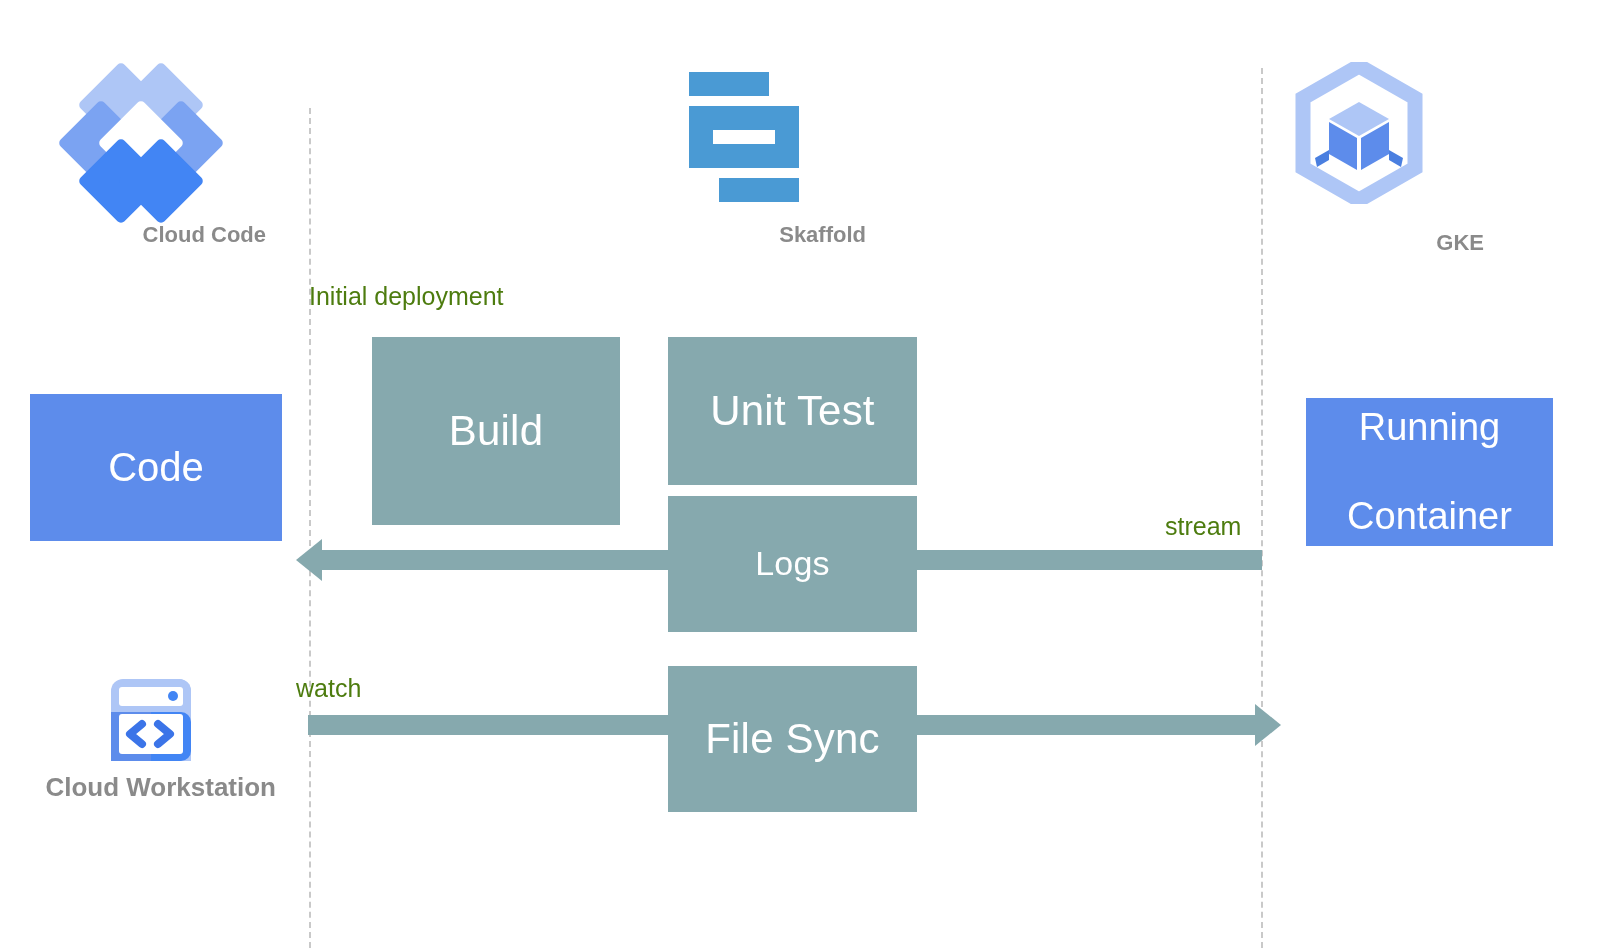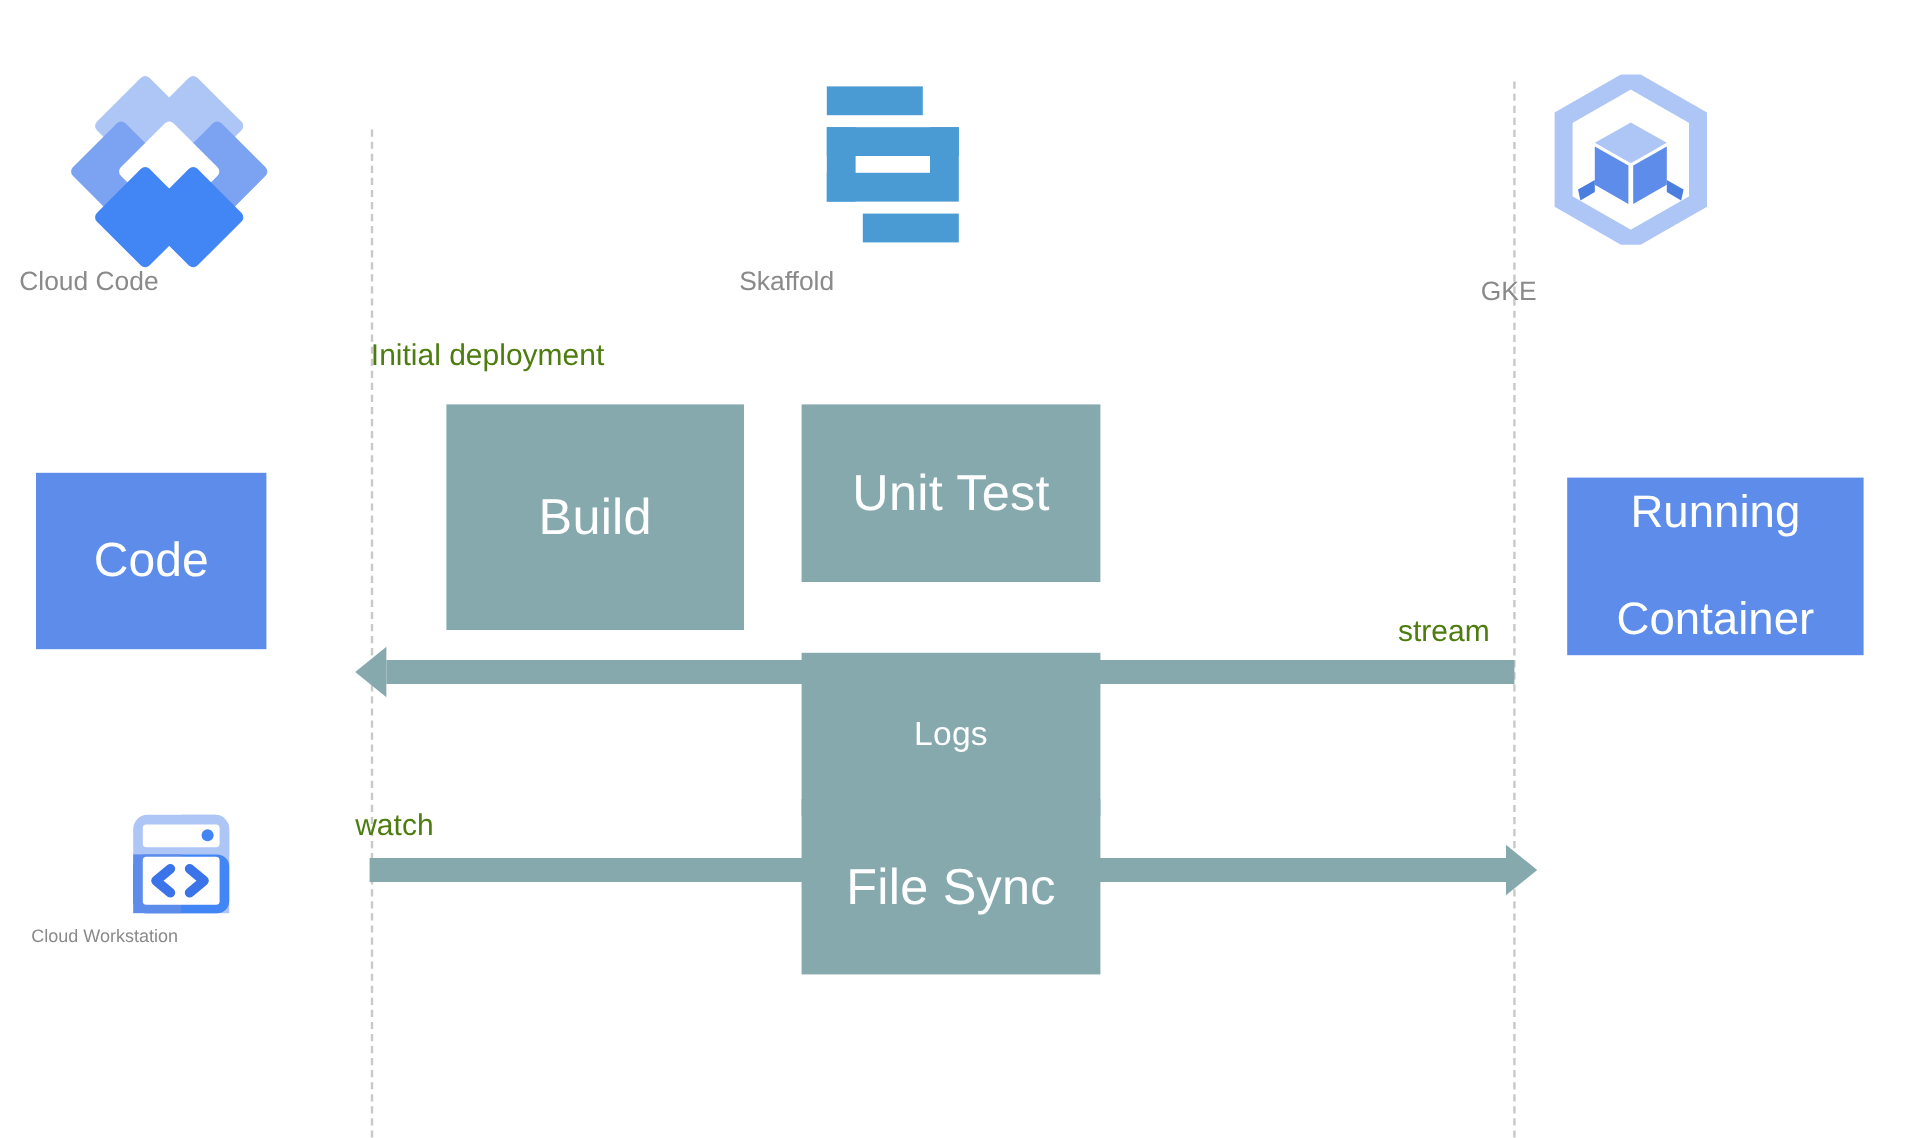--- a/index.html
+++ b/index.html
@@ -27,22 +27,22 @@
   
   .arrow-bar{position:absolute;background:#86a9ae;}
   .arrow-head{position:absolute;width:0;height:0;}
   .head-left{border-top:21px solid transparent;border-bottom:21px solid transparent;
              border-right:26px solid #86a9ae;}
   .head-right{border-top:21px solid transparent;border-bottom:21px solid transparent;
               border-left:26px solid #86a9ae;}
 
   
   .lbl-small{position:absolute;color:#4d7c0f;font-size:25px;white-space:nowrap;}
-  .lbl-icon{position:absolute;color:#8a8a8a;font-weight:normal;white-space:nowrap;
-            text-align:left;}
+  .lbl-icon{position:absolute;color:#8a8a8a;font-weight:bold;white-space:nowrap;
+            text-align:right;}
   .lbl-zone{position:absolute;color:#202124;font-size:31px;line-height:1.28;
             white-space:nowrap;}
 
   
   .icon-wrap{position:absolute;}
   .dia{position:absolute;width:62px;height:62px;transform:rotate(45deg);border-radius:5px;}
 </style>
 </head>
 <body>
 
@@ -79,21 +79,21 @@
       <path d="M34 60 L62 76 L62 108 L34 92 Z" fill="#5d8ceb"></path>
       <path d="M94 60 L66 76 L66 108 L94 92 Z" fill="#5d8ceb"></path>
       <path d="M20 96 L34 88 L34 98 L22 105 Z" fill="#4a7fe0"></path>
       <path d="M108 96 L94 88 L94 98 L106 105 Z" fill="#4a7fe0"></path>
     </svg>
   </div>
   <div class="lbl-icon" style="left:1234px;top:230px;width:250px;font-size:22px;">GKE</div>
 
   <div class="lbl-small" style="left:309px;top:282px;">Initial deployment</div>
 
-  <div class="blue-box" style="left:30px;top:394px;width:192px;height:147px;font-size:40px;">
+  <div class="blue-box" style="left:30px;top:394px;width:252px;height:147px;font-size:40px;">
     <span>Code</span>
   </div>
 
   <div class="blue-box" style="left:1306px;top:398px;width:247px;height:148px;font-size:38px;">
     <span>
       <span>Running</span><br>
       <span>Container</span>
     </span>
   </div>
 
@@ -103,21 +103,21 @@
 
   <div class="teal-box" style="left:668px;top:337px;width:249px;height:148px;font-size:42px;">
     <span>Unit Test</span>
   </div>
 
 
   <div class="arrow-bar" style="left:322px;top:550px;width:940px;height:20px;"></div>
   <div class="arrow-head head-left" style="left:296px;top:539px;"></div>
   <div class="lbl-small" style="left:1165px;top:512px;">stream</div>
 
-  <div class="teal-box" style="left:668px;top:496px;width:249px;height:136px;font-size:28px;margin-top:48px;">
+  <div class="teal-box" style="left:668px;top:496px;width:249px;height:136px;font-size:34px;">
     <span>Logs</span>
   </div>
 
   <div class="arrow-bar" style="left:308px;top:715px;width:947px;height:20px;"></div>
   <div class="arrow-head head-right" style="left:1255px;top:704px;"></div>
   <div class="lbl-small" style="left:296px;top:674px;">watch</div>
 
   <div class="teal-box" style="left:668px;top:666px;width:249px;height:146px;font-size:42px;">
     <span>File Sync</span>
   </div>
@@ -128,17 +128,17 @@
       <path d="M43 3 L71 3 A12 12 0 0 1 83 15 L83 85 L43 85 Z" fill="#aec6f6"></path>
       <rect x="3" y="36" width="80" height="49" rx="10" fill="#4285f4"></rect>
       <rect x="3" y="36" width="40" height="49" fill="#5d8ceb"></rect>
       <rect x="11" y="11" width="64" height="19" rx="3" fill="#ffffff"></rect>
       <circle cx="65" cy="20" r="5" fill="#4285f4"></circle>
       <rect x="11" y="38" width="64" height="40" rx="3" fill="#ffffff"></rect>
       <path d="M34 48 L22 58 L34 68" fill="none" stroke="#3b74e8" stroke-width="8" stroke-linecap="round" stroke-linejoin="round"></path>
       <path d="M50 48 L62 58 L50 68" fill="none" stroke="#3b74e8" stroke-width="8" stroke-linecap="round" stroke-linejoin="round"></path>
     </svg>
   </div>
-  <div class="lbl-icon" style="left:26px;top:772px;width:250px;font-size:15px;">Cloud Workstation</div>
+  <div class="lbl-icon" style="left:26px;top:772px;width:250px;font-size:26px;">Cloud Workstation</div>
 
 
 
 </div>
 
 </body></html>

